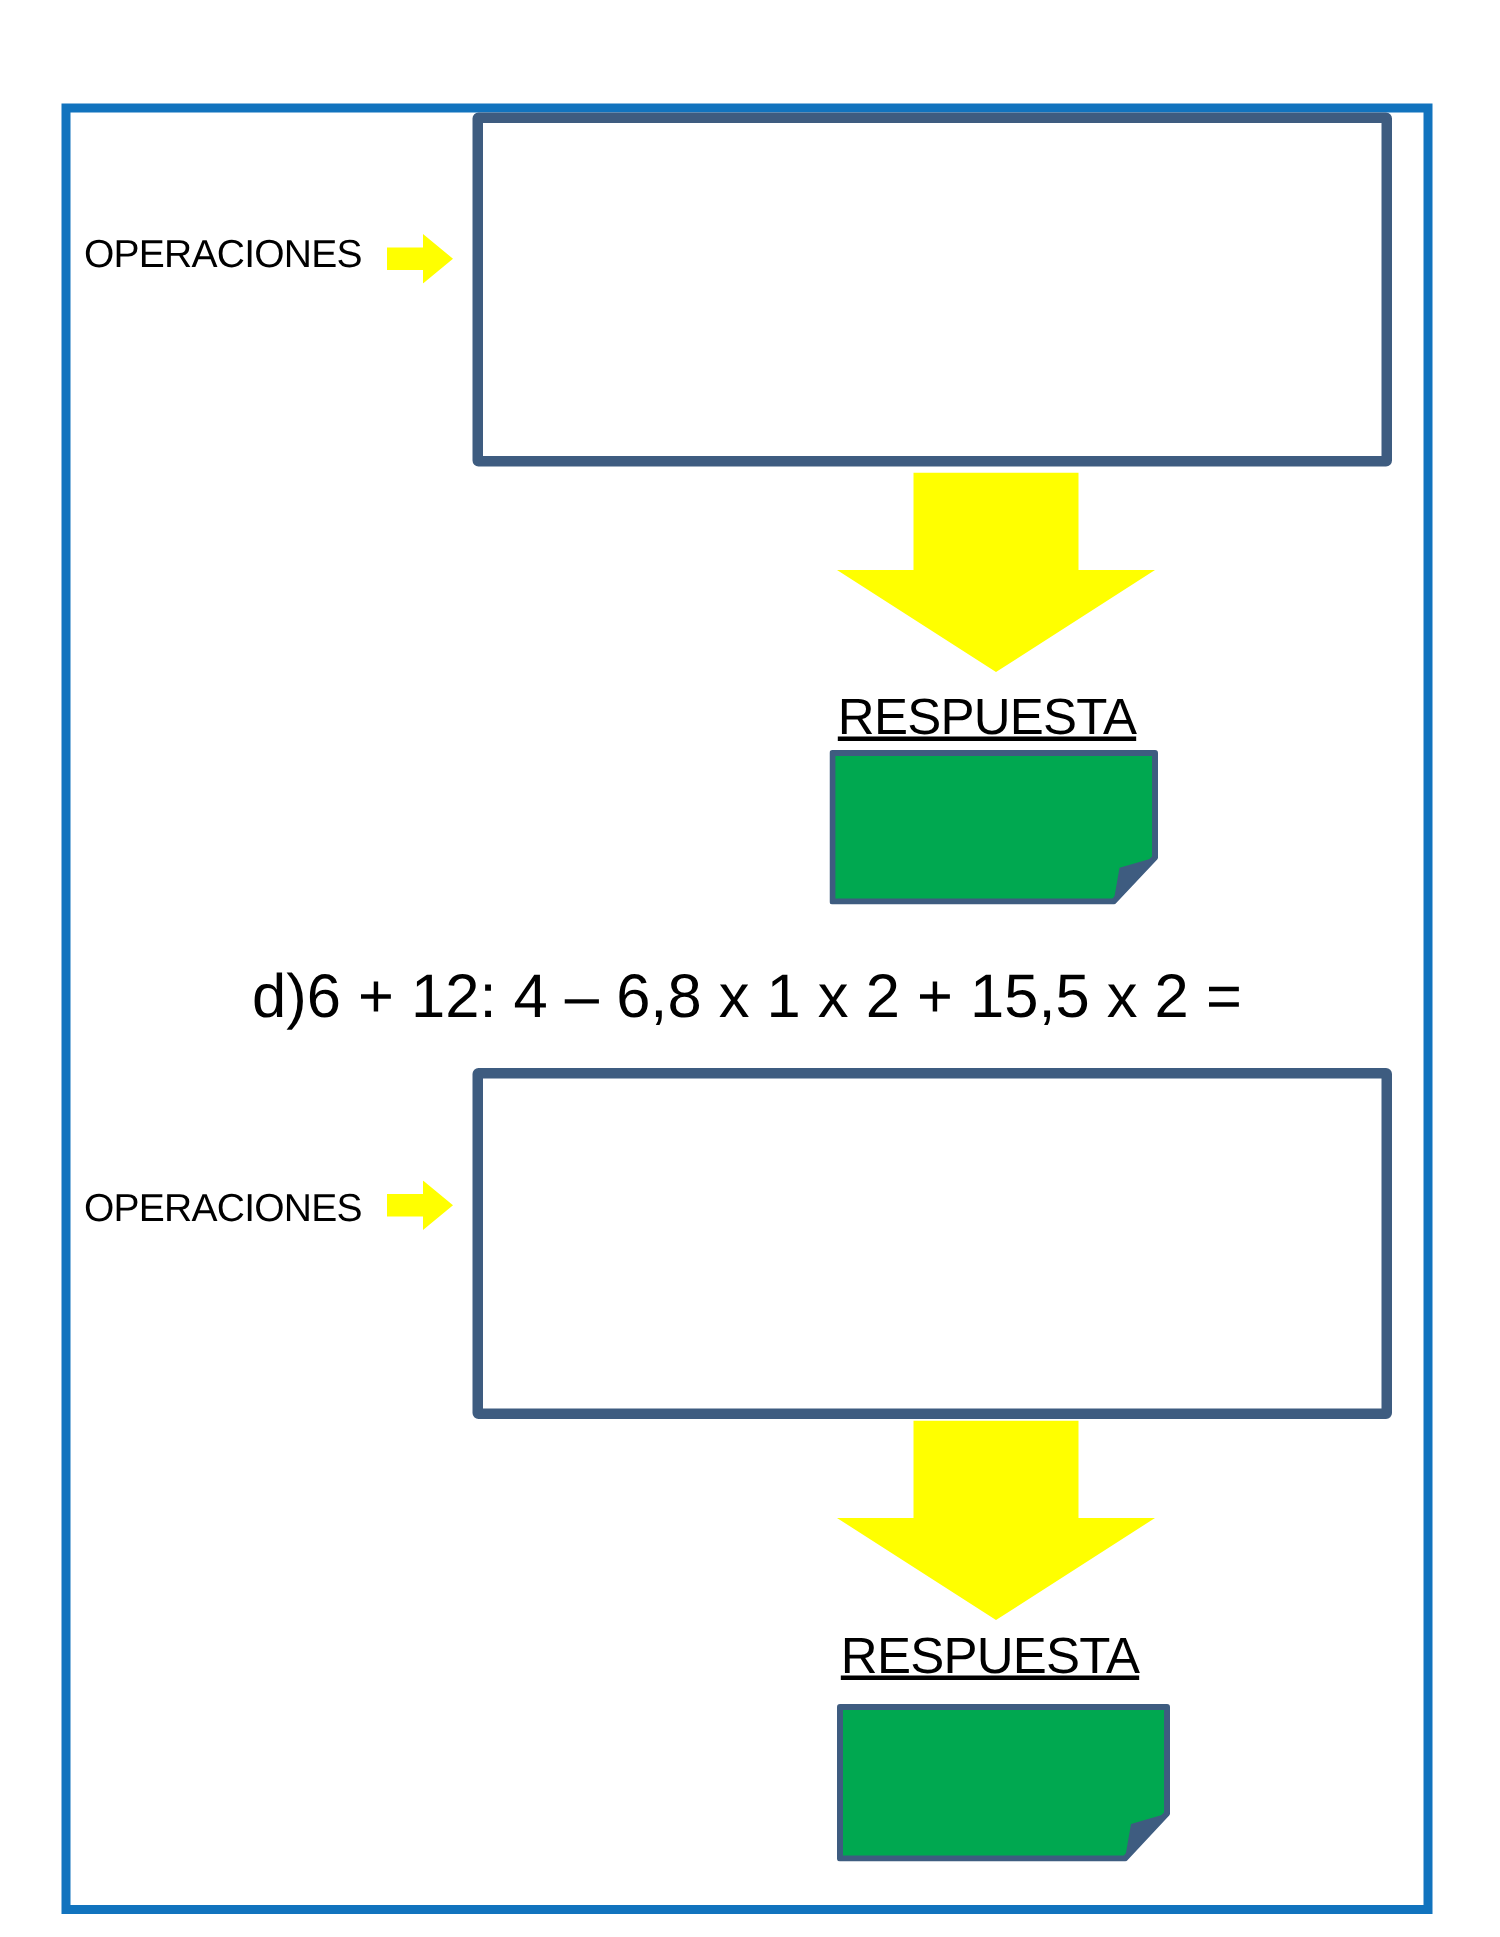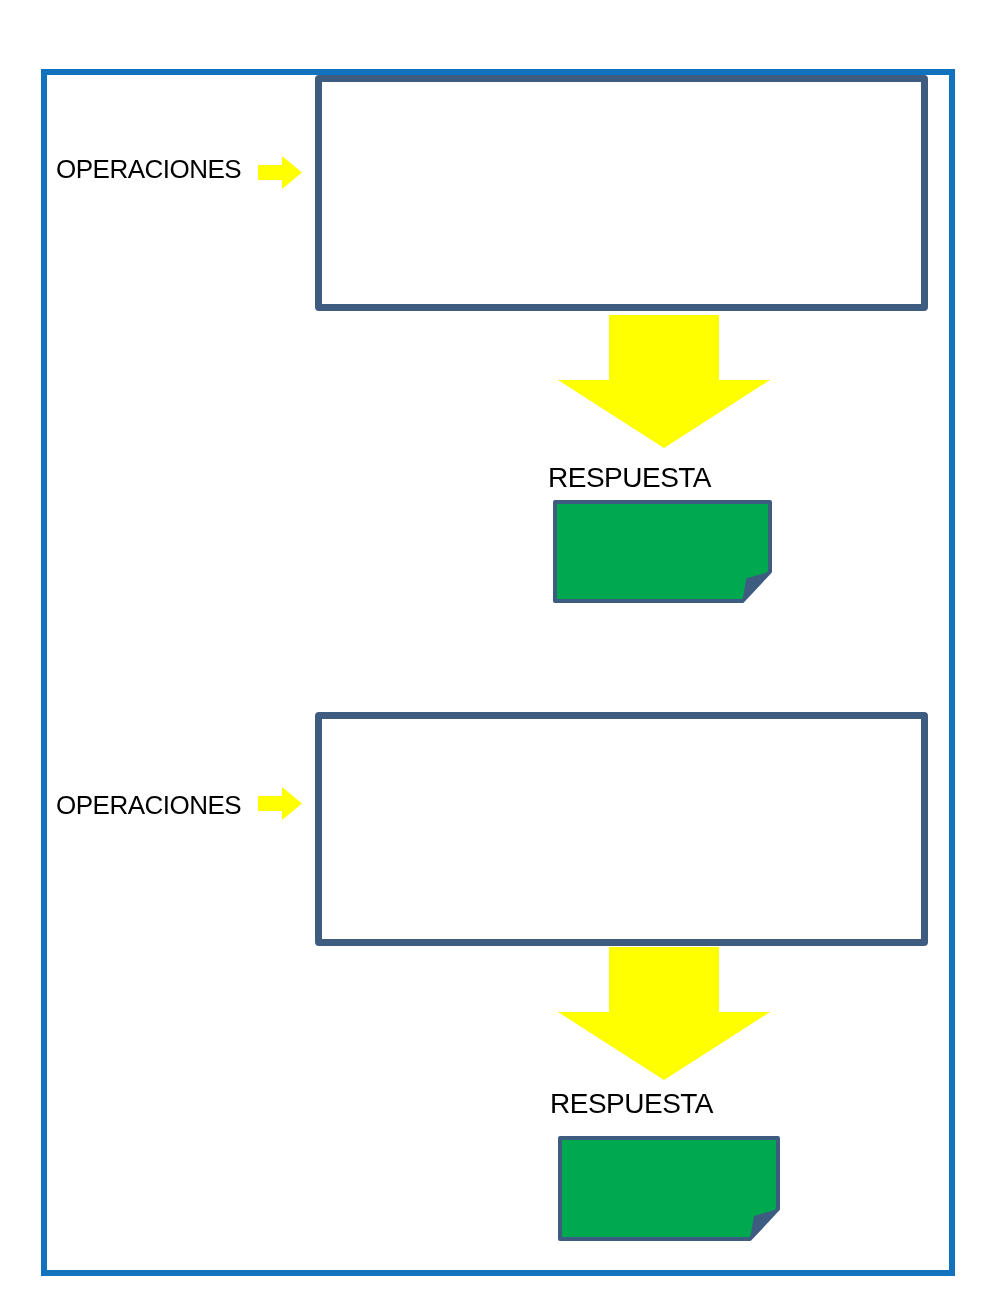--- a/index.html
+++ b/index.html
@@ -41,22 +41,22 @@
   }
   .ops-label-1{top:125px;}
   .ops-label-2{top:761px;}
   .right-arrow{position:absolute;width:44px;height:33px;}
   .right-arrow-1{left:258px;top:128px;}
   .right-arrow-2{left:258px;top:759px;}
   .down-arrow{position:absolute;width:212px;height:133px;left:558px;}
   .down-arrow-1{top:287px;}
   .down-arrow-2{top:919px;}
   .resp-label{
-    position:absolute;width:220px;text-align:left;
-    font-size:28px;line-height:28px;letter-spacing:-0.5px;
+    position:absolute;width:220px;text-align:center;
+    font-size:34px;line-height:28px;letter-spacing:-0.5px;text-decoration:underline;
   }
   .resp-label-1{left:548px;top:436px;}
   .resp-label-2{left:550px;top:1062px;}
   .answer-box{position:absolute;}
   .answer-box-1{left:553px;top:472px;width:219px;height:103px;}
   .answer-box-2{left:558px;top:1108px;width:222px;height:105px;}
   .expression{
     position:absolute;left:168px;top:608px;width:700px;height:56px;
     font-size:41px;line-height:56px;white-space:nowrap;
   }
@@ -91,20 +91,21 @@
 
   <div class="resp-label resp-label-1">RESPUESTA</div>
 
   <div class="answer-box answer-box-1">
     <svg viewBox="0 0 222 105" preserveAspectRatio="none" aria-hidden="true">
       <polygon points="2,2 220,2 220,73 192,103 2,103" style="fill:var(--answer-green);stroke:var(--box-border)" stroke-width="4" stroke-linejoin="round"></polygon>
       <path d="M220,73 L192,103 L196,80 Z" style="fill:var(--box-border)"></path>
     </svg>
   </div>
 
+  <div class="expression">d)6 + 12: 4 – 6,8 x 1 x 2 + 15,5 x 2  =</div>
 
   <div class="ops-label ops-label-2">OPERACIONES</div>
 
   <div class="right-arrow right-arrow-2">
     <svg viewBox="0 0 44 33" preserveAspectRatio="none" aria-hidden="true">
       <polygon points="0,9 24,9 24,0 44,16.5 24,33 24,24 0,24" style="fill:var(--arrow-yellow)"></polygon>
     </svg>
   </div>
 
   <div class="ops-box ops-box-2"></div>

